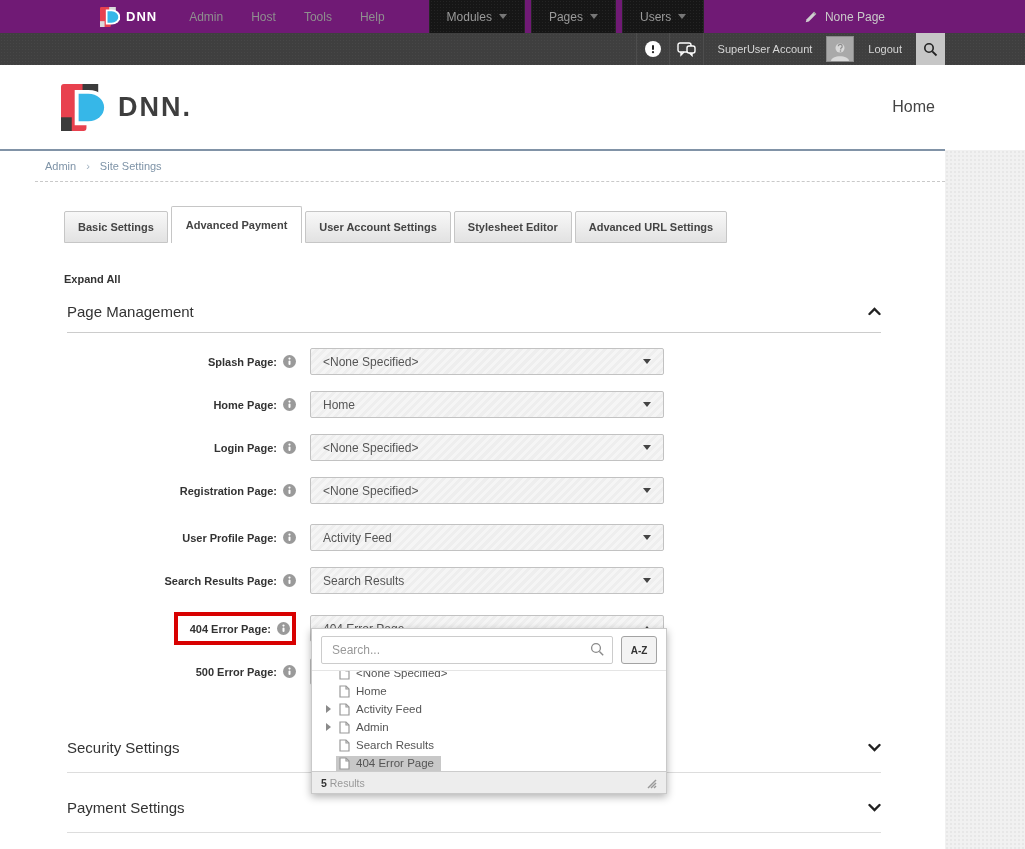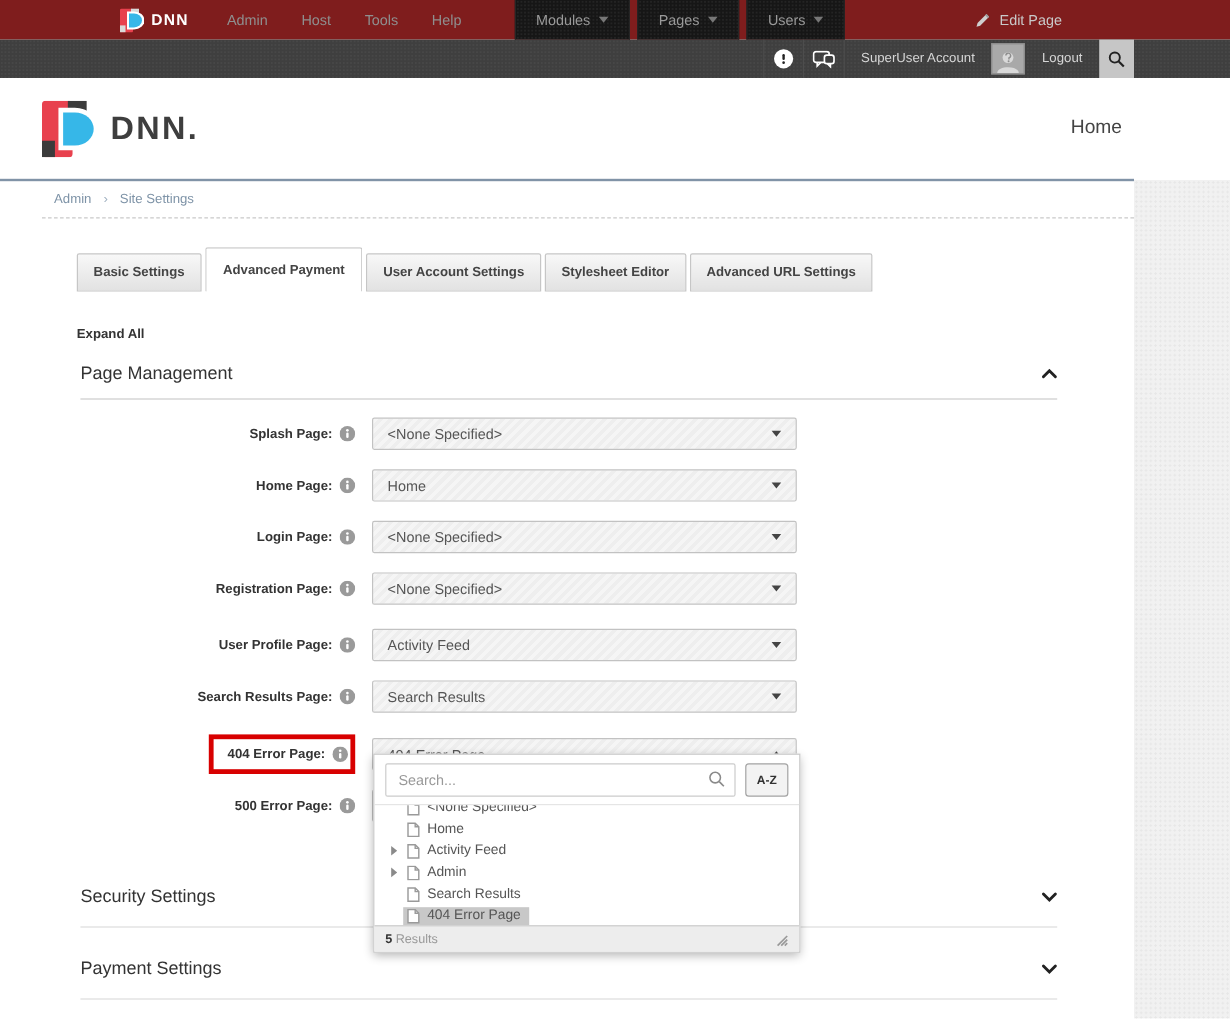--- a/index.html
+++ b/index.html
@@ -1,41 +1,41 @@
 <!DOCTYPE html>
 <html><head>
 <meta charset="utf-8">
 <style>
   * { margin:0; padding:0; box-sizing:border-box; }
   body { font-family:"Liberation Sans", sans-serif; background:#fff; }
   .page { position:relative; width:1025px; height:849px; overflow:hidden; background:#fff; }
 
   
-  .topbar { height:33px; background:#7f1d1d; display:flex; align-items:stretch; color:#999; font-size:12px; }
+  .topbar { height:33px; background:#701a75; display:flex; align-items:stretch; color:#999; font-size:12px; }
   .topbar-logo { display:flex; align-items:center; gap:6px; padding:0 18px 0 100px; cursor:pointer; }
   .topbar-logo .brand-word { color:#fff; font-weight:800; font-size:13px; letter-spacing:1px; }
   .topbar-link { display:flex; align-items:center; padding:0 14px; color:#8f8f8f; cursor:pointer; }
   .topbar-dd { display:flex; align-items:center; gap:7px; padding:0 17px; color:#9a9a9a; cursor:pointer;
     background:#161616; background-image:radial-gradient(#242424 1px, transparent 1px); background-size:3px 3px;
     border-left:1px solid #262626; border-right:1px solid #262626; margin-left:6px; }
   .caret-down-sm { width:0; height:0; border-left:4px solid transparent; border-right:4px solid transparent; border-top:5px solid #777; }
   .edit-page { display:flex; align-items:center; gap:7px; margin-left:auto; padding-right:140px; color:#c9c9c9; cursor:pointer; }
 
   
   .userbar { height:32px; background:#3f3f3f; background-image:radial-gradient(#474747 1px, transparent 1px); background-size:3px 3px;
     display:flex; align-items:center; justify-content:flex-end; padding-right:80px; color:#ddd; font-size:11px; }
   .ub-icon { width:34px; height:32px; display:flex; align-items:center; justify-content:center; cursor:pointer; border-right:1px solid #4d4d4d; }
   .ub-icon:first-child { border-left:1px solid #4d4d4d; }
   .ub-text { padding:0 14px; cursor:pointer; color:#d6d6d6; }
   .ub-avatar { width:28px; height:26px; background:#a9a9a9; display:flex; align-items:flex-end; justify-content:center; overflow:hidden; border:1px solid #8b8b8b; cursor:pointer; }
   .ub-search { width:29px; height:32px; background:#c6c6c6; display:flex; align-items:center; justify-content:center; cursor:pointer; }
   .alert-circle { width:16px; height:16px; border-radius:50%; background:#fff; display:flex; align-items:center; justify-content:center; }
 
   
-  .site-header { height:84px; display:flex; align-items:center; background:#fff; }
+  .site-header { height:84px; display:flex; align-items:center; background:#fff;padding-left:26px; }
   .header-logo { display:flex; align-items:center; gap:10px; margin-left:35px; }
   .header-logo .brand-word { color:#3e3e3e; font-weight:800; font-size:27px; letter-spacing:2px; }
   .header-home { margin-left:auto; margin-right:90px; color:#444; font-size:16px; cursor:pointer; }
 
   
   .content { position:relative; width:945px; border-top:2px solid #8193a7; background:#fff; }
   .right-strip { position:absolute; top:150px; right:0; width:80px; height:699px; background:#f1f1f1;
     background-image:radial-gradient(#e7e7e7 1px, transparent 1px); background-size:4px 4px; }
 
   .breadcrumb { display:flex; align-items:center; gap:10px; font-size:11px; color:#7e93a7;
@@ -123,21 +123,21 @@
     </div>
     <div class="topbar-dd">
       <span>Users</span>
       <span class="caret-down-sm"></span>
     </div>
     <div class="edit-page">
       <svg width="14" height="14" viewBox="0 0 16 16">
           <path d="M2 14 L3 10.5 L11.5 2 L14 4.5 L5.5 13 Z" fill="#cfcfcf"></path>
           <path d="M11.5 2 L14 4.5 L12.8 5.7 L10.3 3.2 Z" fill="#9a9a9a"></path>
         </svg>
-      <span>Edit Page</span>
+      <span>None Page</span>
     </div>
   </div>
 
   <div class="userbar">
     <div class="ub-icon">
       <span class="alert-circle">
         <svg width="8" height="10" viewBox="0 0 8 10">
             <rect x="3" y="1" width="2" height="5" rx="1" fill="#222"></rect>
             <circle cx="4" cy="8.2" r="1.1" fill="#222"></circle>
           </svg>

